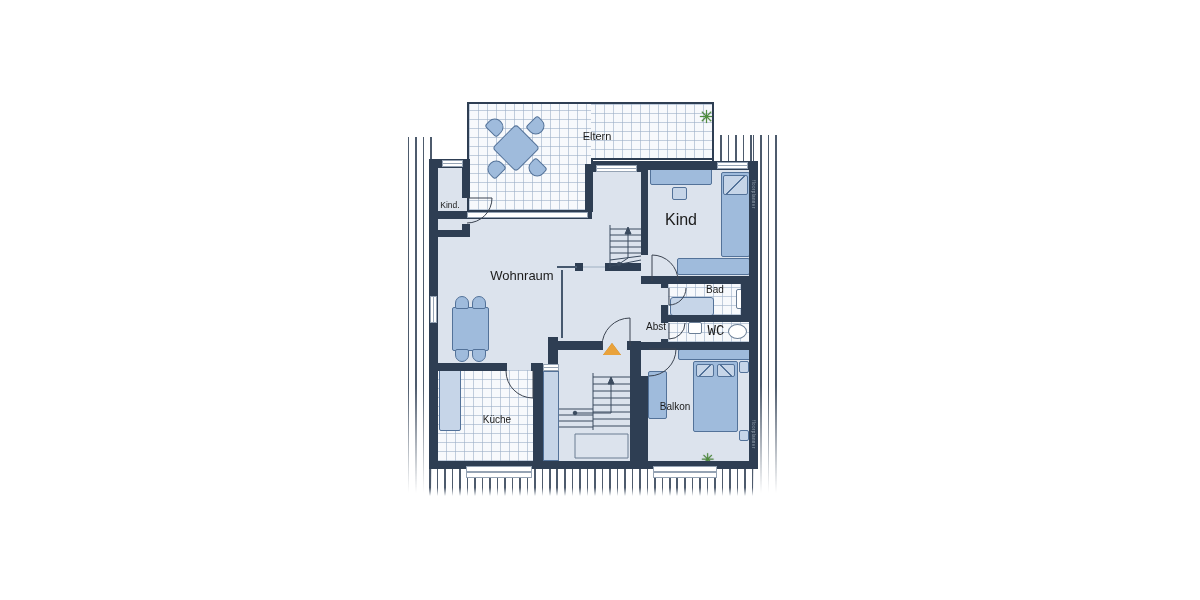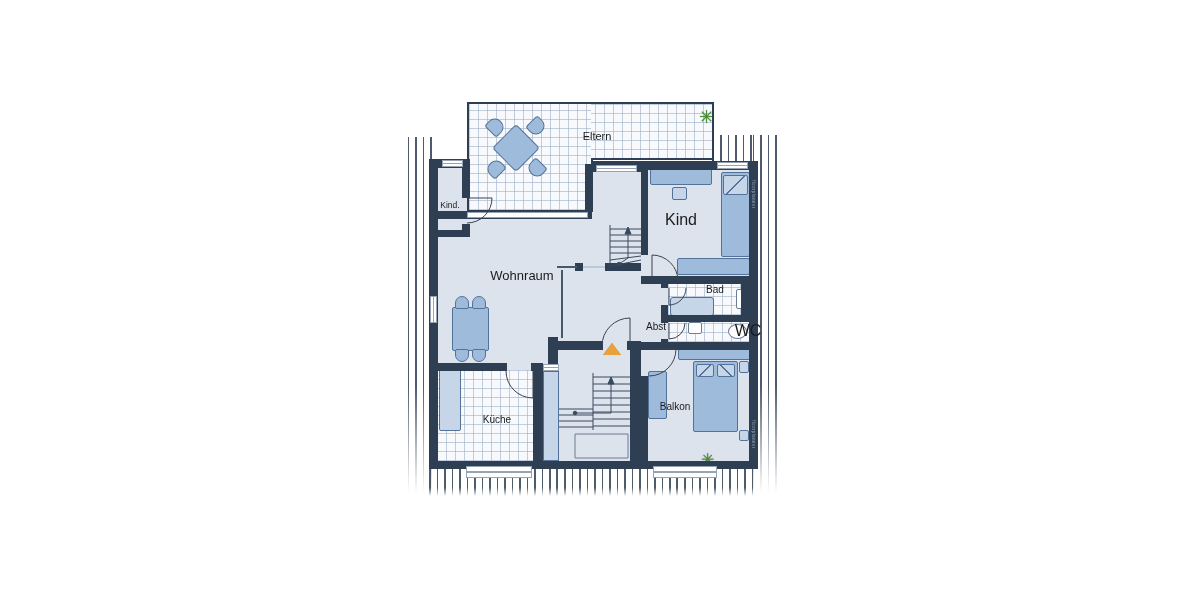--- a/index.html
+++ b/index.html
@@ -170,21 +170,21 @@
       <path d="M575 434 H628 V458 H575 Z" stroke="#6b7d92"></path>
     </g>
     <path d="M583 267 H605" stroke="#9fb0c2" stroke-width="1"></path>
   </svg>
 
   <div class="label" style="left:597px;top:136px;font-size:11px;">Eltern</div>
   <div class="label" style="left:450px;top:205px;font-size:8.5px;">Kind.</div>
   <div class="label" style="left:522px;top:275px;font-size:13px;">Wohnraum</div>
   <div class="label" style="left:681px;top:220px;font-size:16px;">Kind</div>
   <div class="label" style="left:715px;top:289px;font-size:10px;">Bad</div>
-  <div class="label" style="left:748px;top:331px;font-size:16px;">WC</div>
+  <div class="label" style="left:716px;top:331px;font-size:14px;font-family:Liberation Mono, monospace;">WC</div>
   <div class="label" style="left:656px;top:326px;font-size:10px;">Abst</div>
   <div class="label" style="left:497px;top:419px;font-size:10px;">Küche</div>
   <div class="label" style="left:675px;top:406px;font-size:10px;">Balkon</div>
 
   <div class="wm" style="left:751px;top:180px;height:40px;">floorplanner</div>
   <div class="wm" style="left:751px;top:420px;height:40px;">floorplanner</div>
 
 </div>
 
 </body></html>

